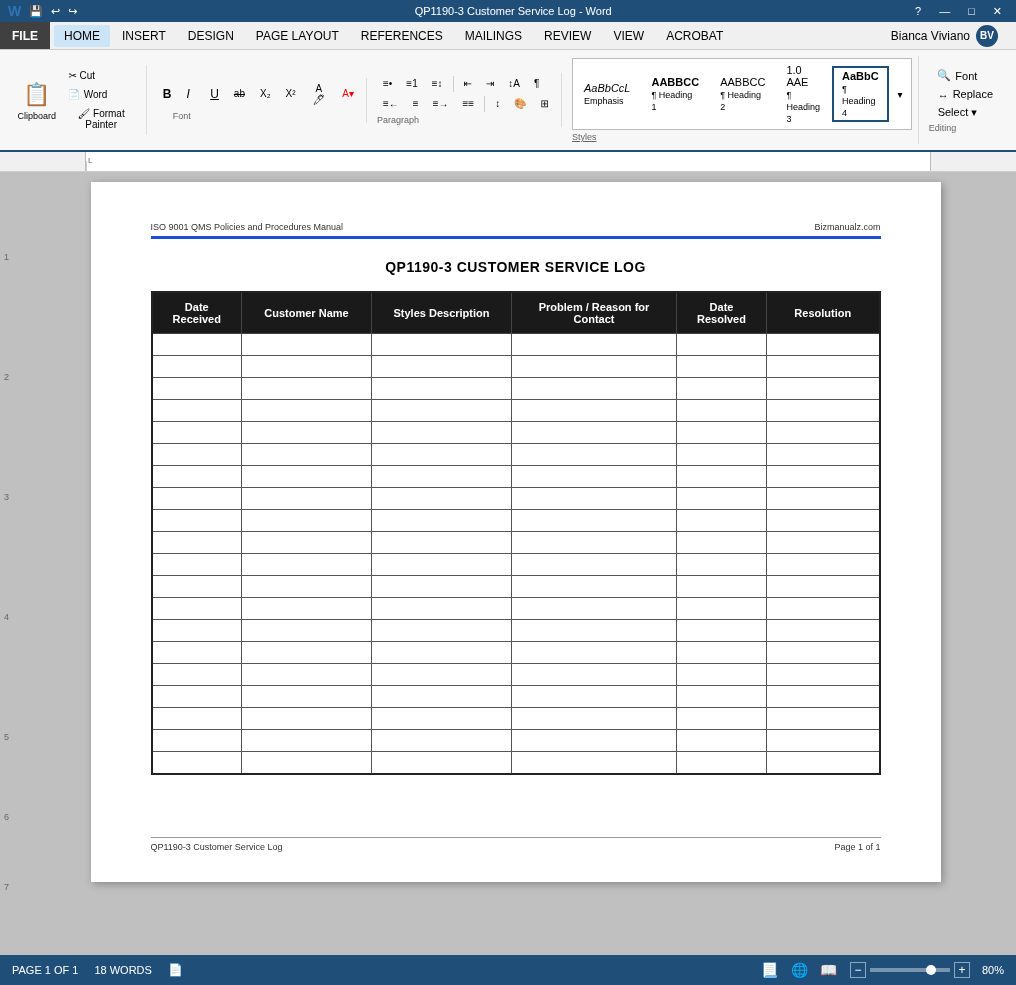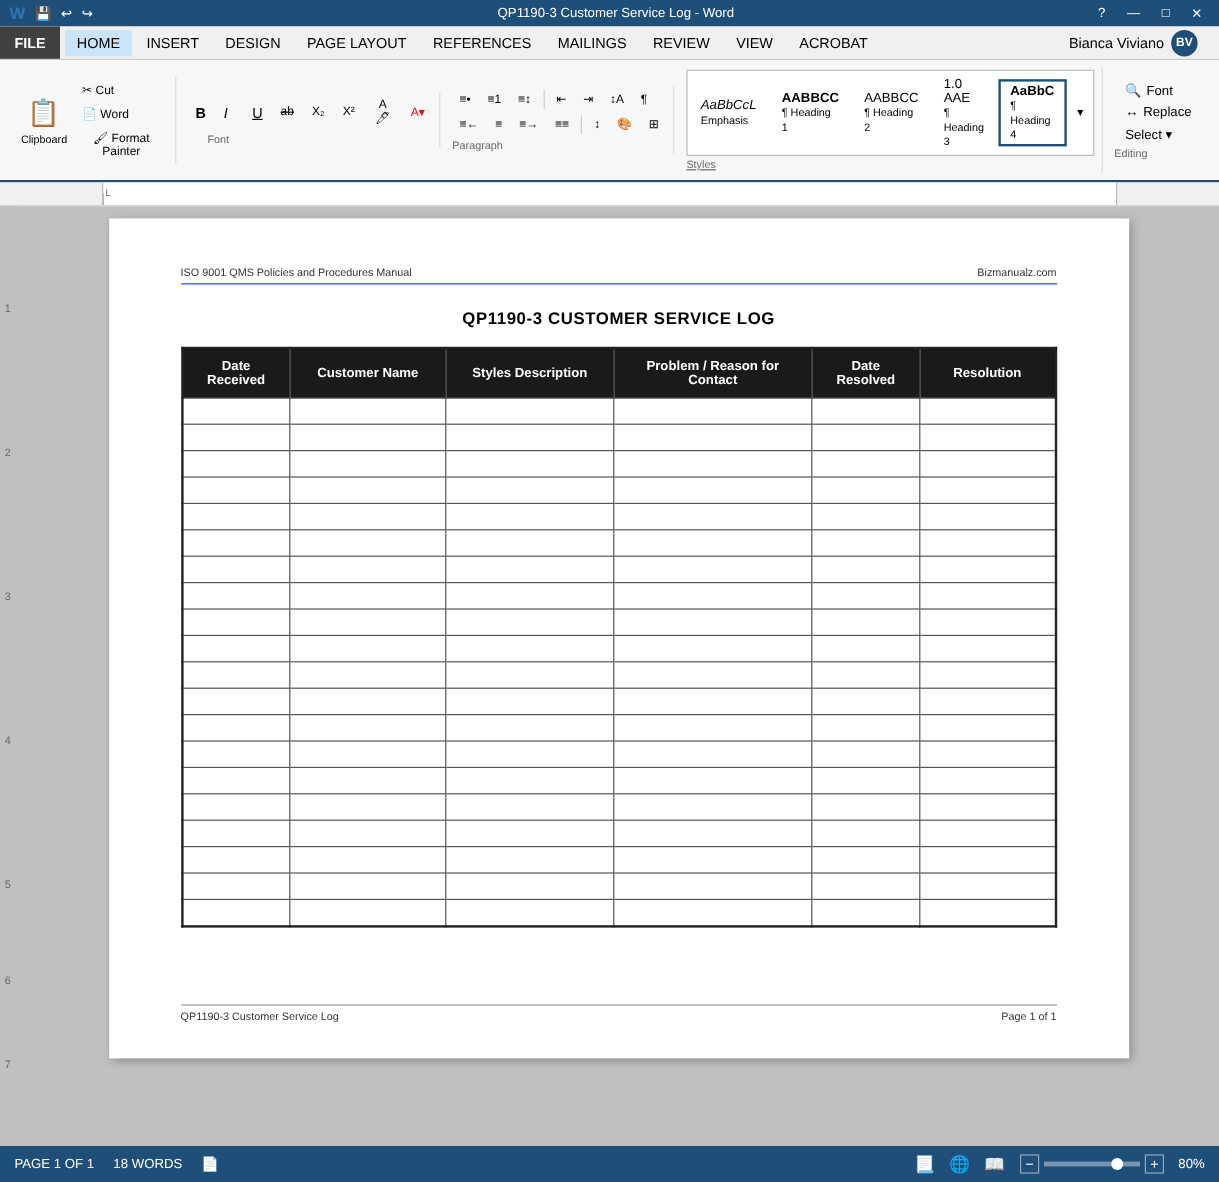--- a/index.html
+++ b/index.html
@@ -154,21 +154,21 @@
       position: relative;
     }
 
     
     .page-header {
       display: flex;
       justify-content: space-between;
       font-size: 9px;
       color: #333;
       margin-bottom: 20px;
-      border-bottom: 1px solid #1d4ed8;
+      border-bottom: 3px solid #1d4ed8;
       padding-bottom: 4px;
     }
 
     
     .doc-title {
       text-align: center;
       font-size: 14px;
       font-weight: bold;
       margin-bottom: 16px;
       letter-spacing: 0.5px;

